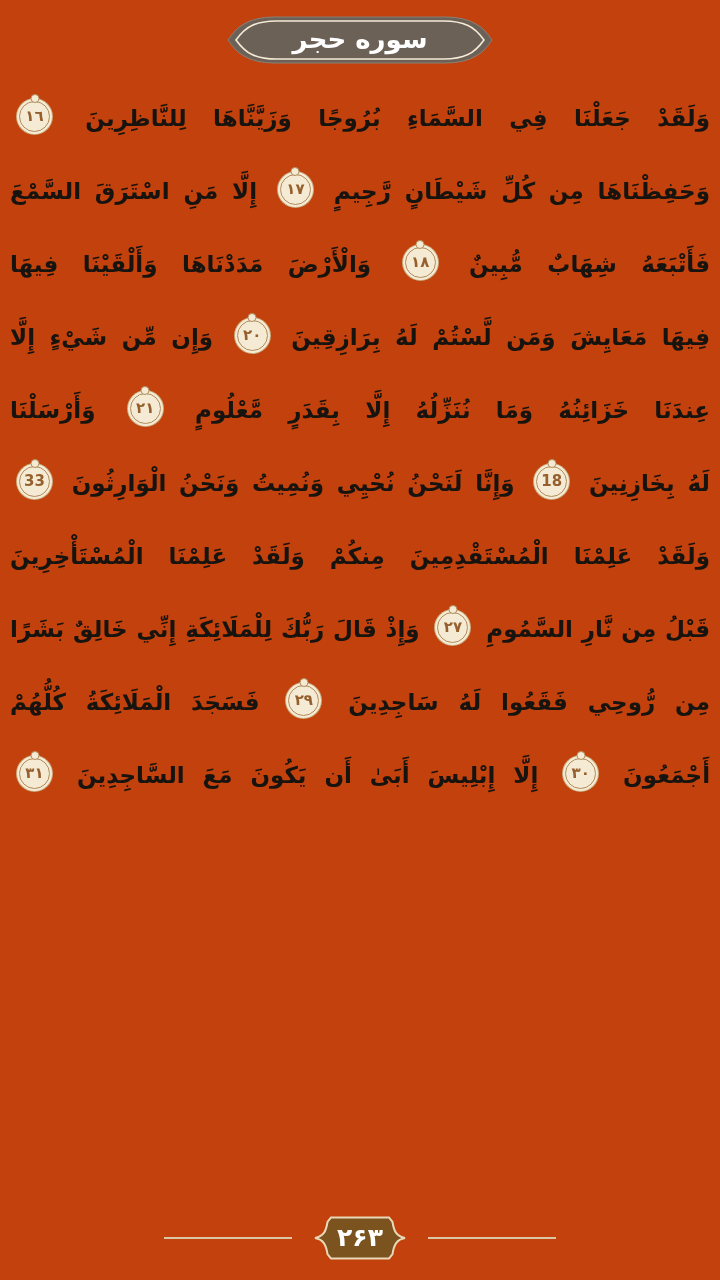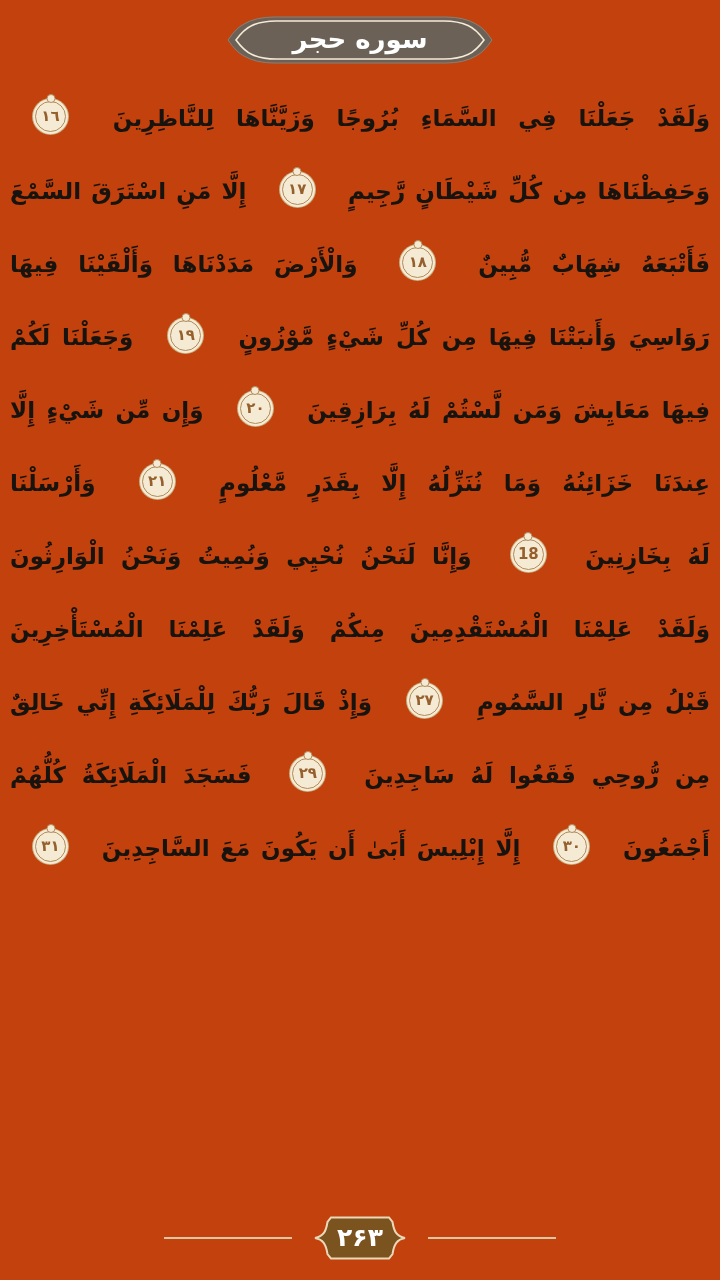--- a/index.html
+++ b/index.html
@@ -38,21 +38,21 @@
     white-space:normal; overflow:hidden;
   }
   .marker {
     display:inline-block; width:31px; height:31px; line-height:29px;
     text-align:center; text-align-last:center;
     border-radius:50%;
     background:#f5ebd5;
     border:1px solid #b08c5c;
     box-shadow:0 0 0 2px #f5ebd5, 0 0 0 3px #c9ab7c;
     color:#96602e; font-size:15px; font-weight:bold;
-    vertical-align:middle; margin:0 25px; position:relative; top:-3px;
+    vertical-align:middle; margin:0 9px; position:relative; top:-3px;
   }
   .marker::before {
     content:""; position:absolute; top:-8px; left:50%;
     transform:translateX(-50%);
     width:7px; height:7px; border-radius:50%;
     background:#f5ebd5; border:1px solid #b08c5c;
   }
 
   
   .footer {
@@ -80,21 +80,20 @@
         <path d="M14,28 Q22,17 30,13.5 Q40,9 54,9 L222,9 Q236,9 246,13.5 Q254,17 262,28 Q254,39 246,42.5 Q236,47 222,47 L54,47 Q40,47 30,42.5 Q22,39 14,28 Z" fill="none" stroke="#f4ead7" stroke-width="1.6"></path>
       </svg>
       <span class="banner-title">سوره حجر</span>
     </div>
   </div>
 
   <div class="mushaf">
       <div class="line"><span>وَلَقَدْ جَعَلْنَا فِي السَّمَاءِ بُرُوجًا وَزَيَّنَّاهَا لِلنَّاظِرِينَ </span><span class="marker">١٦</span></div>
       <div class="line"><span>وَحَفِظْنَاهَا مِن كُلِّ شَيْطَانٍ رَّجِيمٍ </span><span class="marker">١٧</span><span> إِلَّا مَنِ اسْتَرَقَ السَّمْعَ</span></div>
       <div class="line"><span>فَأَتْبَعَهُ شِهَابٌ مُّبِينٌ </span><span class="marker">١٨</span><span> وَالْأَرْضَ مَدَدْنَاهَا وَأَلْقَيْنَا فِيهَا</span></div>
-      <div class="line"><span>رَوَاسِيَ وَأَنبَتْنَا فِيهَا مِن كُلِّ شَيْءٍ مَّوْزُونٍ </span><span class="marker">١٩</span><span> وَجَعَلْنَا لَكُمْ</span></div>
       <div class="line"><span>فِيهَا مَعَايِشَ وَمَن لَّسْتُمْ لَهُ بِرَازِقِينَ </span><span class="marker">٢٠</span><span> وَإِن مِّن شَيْءٍ إِلَّا</span></div>
       <div class="line"><span>عِندَنَا خَزَائِنُهُ وَمَا نُنَزِّلُهُ إِلَّا بِقَدَرٍ مَّعْلُومٍ </span><span class="marker">٢١</span><span> وَأَرْسَلْنَا</span></div>
       <div class="line"><span>لَهُ بِخَازِنِينَ </span><span class="marker">18</span><span> وَإِنَّا لَنَحْنُ نُحْيِي وَنُمِيتُ وَنَحْنُ الْوَارِثُونَ </span><span class="marker">33</span></div>
       <div class="line"><span>وَلَقَدْ عَلِمْنَا الْمُسْتَقْدِمِينَ مِنكُمْ وَلَقَدْ عَلِمْنَا الْمُسْتَأْخِرِينَ</span></div>
       <div class="line"><span>قَبْلُ مِن نَّارِ السَّمُومِ </span><span class="marker">٢٧</span><span> وَإِذْ قَالَ رَبُّكَ لِلْمَلَائِكَةِ إِنِّي خَالِقٌ بَشَرًا</span></div>
       <div class="line"><span>مِن رُّوحِي فَقَعُوا لَهُ سَاجِدِينَ </span><span class="marker">٢٩</span><span> فَسَجَدَ الْمَلَائِكَةُ كُلُّهُمْ</span></div>
       <div class="line"><span>أَجْمَعُونَ </span><span class="marker">٣٠</span><span> إِلَّا إِبْلِيسَ أَبَىٰ أَن يَكُونَ مَعَ السَّاجِدِينَ </span><span class="marker">٣١</span></div>
     </div>
 
   <div class="footer">

